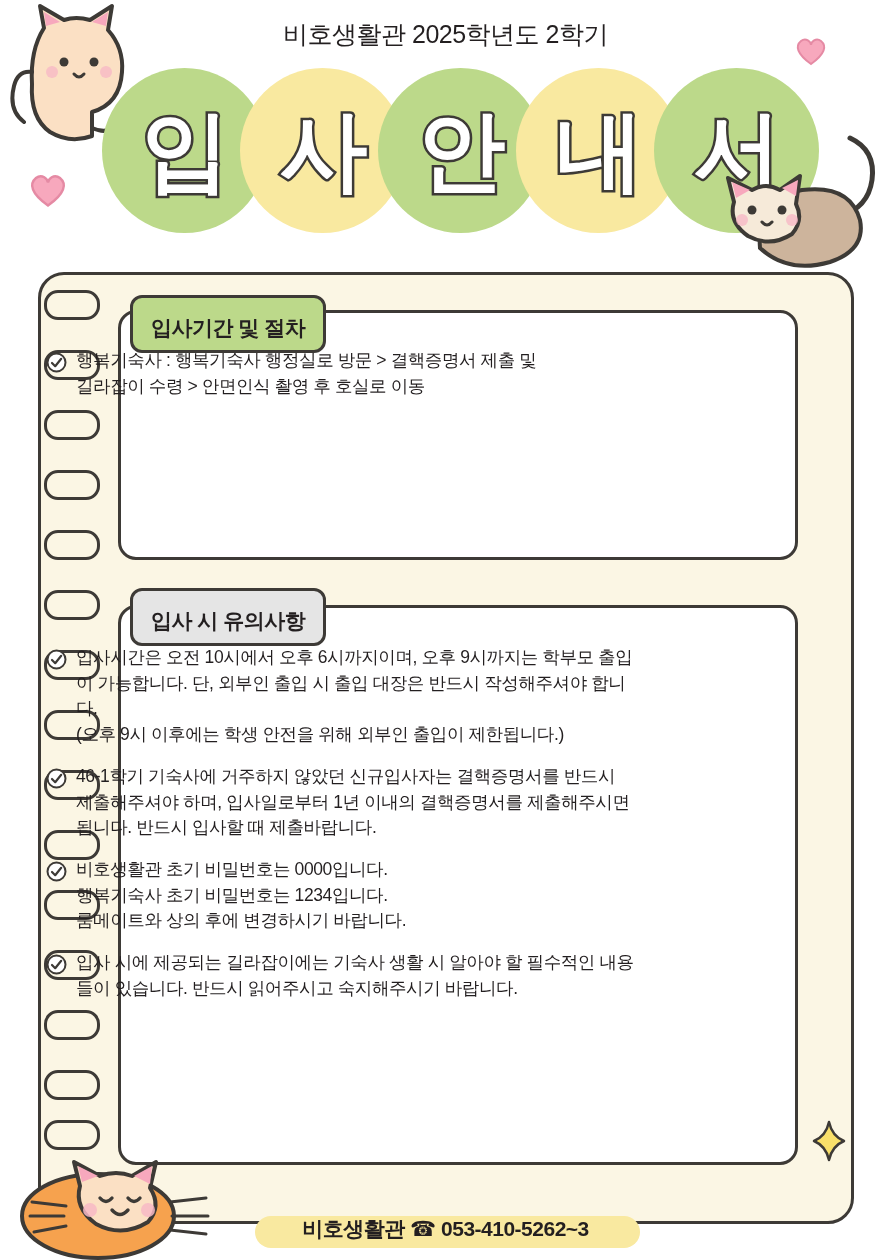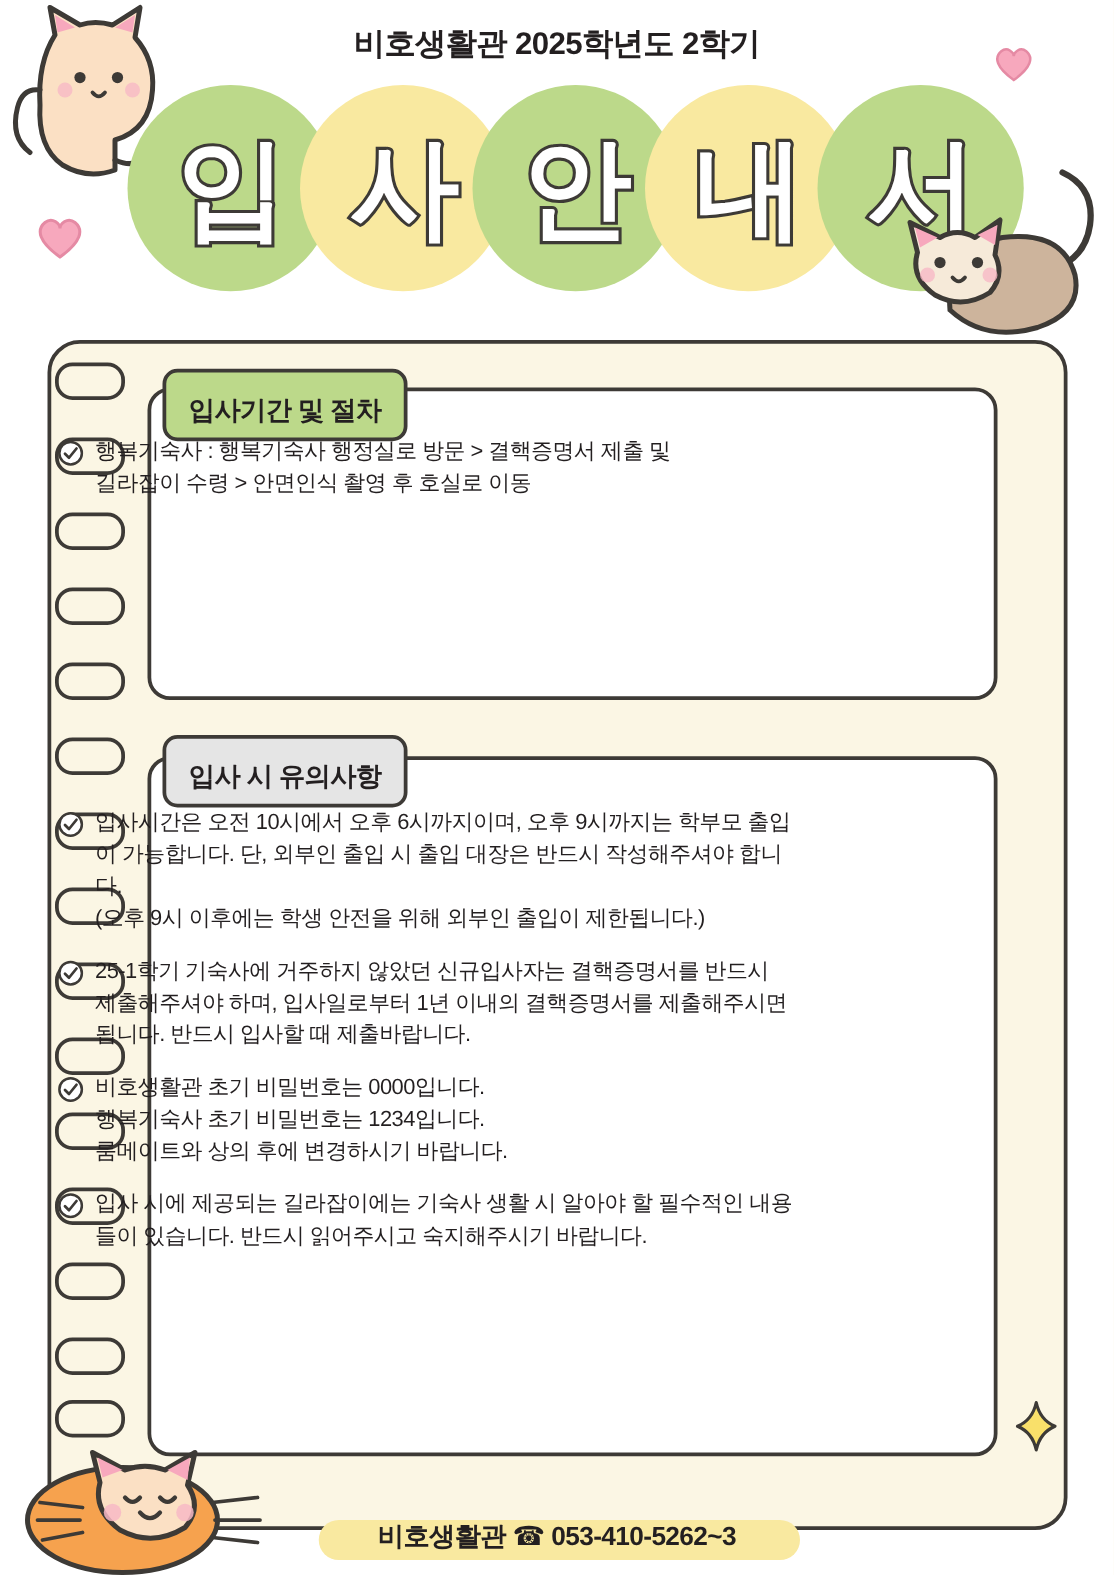--- a/index.html
+++ b/index.html
@@ -12,21 +12,21 @@
     overflow: hidden;
   }
 
   
   .header {
     position: absolute; top: 0; left: 0; width: 891px; height: 270px;
   }
   .subtitle {
     position: absolute; top: 18px; left: 0; width: 891px;
     text-align: center;
-    font-size: 25px; font-weight: bold; color: #231f20;
+    font-size: 25px; font-weight: normal; color: #231f20;
     letter-spacing: -0.5px;
   }
   .circles {
     position: absolute; top: 68px; left: 0; width: 891px; height: 190px;
   }
   .circ {
     position: absolute; top: 0;
     width: 165px; height: 165px; border-radius: 50%;
     display: flex; align-items: center; justify-content: center;
   }
@@ -219,21 +219,21 @@
 이 가능합니다. 단, 외부인 출입 시 출입 대장은 반드시 작성해주셔야 합니다.
 (오후 9시 이후에는 학생 안전을 위해 외부인 출입이 제한됩니다.)</div>
     </div>
     <div class="item">
       <span class="check">
         <svg width="21" height="21" viewBox="0 0 21 21">
           <circle cx="10.5" cy="10.5" r="9" fill="#ffffff" stroke="#3d3a36" stroke-width="2"></circle>
           <path d="M6 11 L9.2 14.2 L15.2 6.8" fill="none" stroke="#3d3a36" stroke-width="2.2" stroke-linecap="round" stroke-linejoin="round"></path>
         </svg>
       </span>
-      <div class="itxt">25-1학기 기숙사에 거주하지 않았던 신규입사자는 결핵증명서를 반드시
+      <div class="itxt">46-1학기 기숙사에 거주하지 않았던 신규입사자는 결핵증명서를 반드시
 제출해주셔야 하며, 입사일로부터 1년 이내의 결핵증명서를 제출해주시면
 됩니다. 반드시 입사할 때 제출바랍니다.</div>
     </div>
     <div class="item">
       <span class="check">
         <svg width="21" height="21" viewBox="0 0 21 21">
           <circle cx="10.5" cy="10.5" r="9" fill="#ffffff" stroke="#3d3a36" stroke-width="2"></circle>
           <path d="M6 11 L9.2 14.2 L15.2 6.8" fill="none" stroke="#3d3a36" stroke-width="2.2" stroke-linecap="round" stroke-linejoin="round"></path>
         </svg>
       </span>

